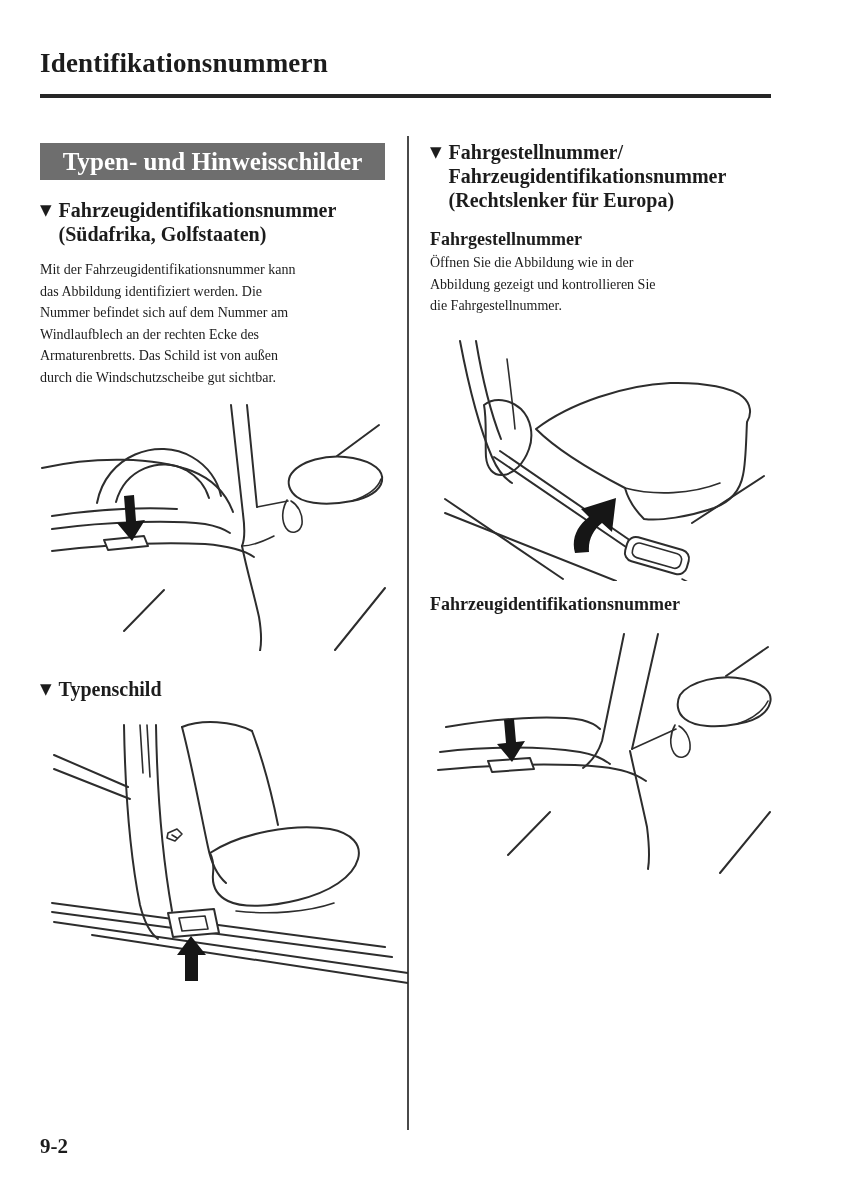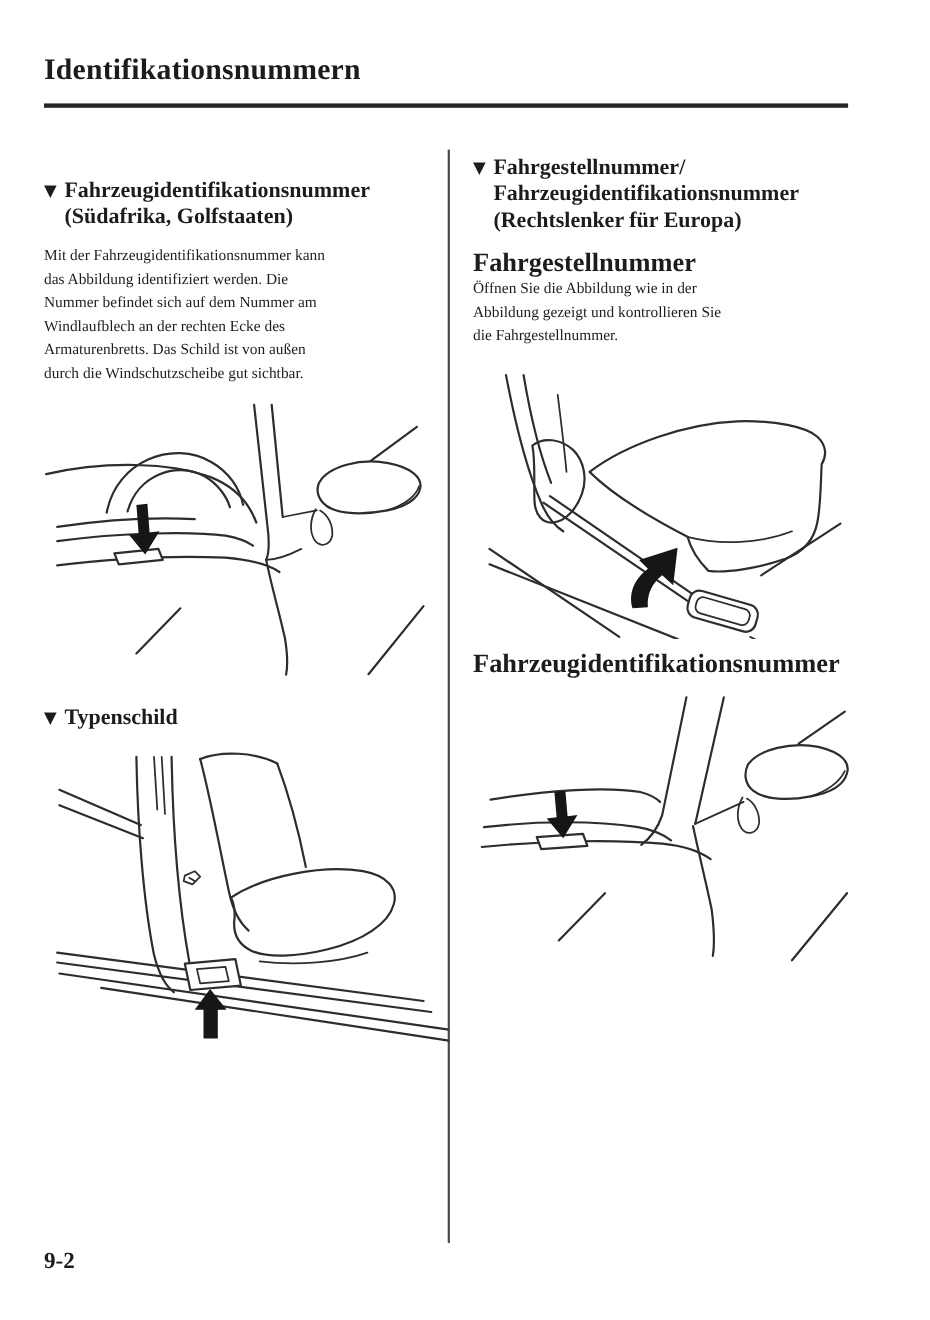--- a/index.html
+++ b/index.html
@@ -19,21 +19,21 @@
     white-space:nowrap;
   }
   .sec-head{display:flex;font-weight:700;font-size:20px;line-height:24px;}
   .sec-head .marker{
     font-family:"DejaVu Sans", sans-serif;font-size:15px;line-height:24px;
     margin-right:7px;flex:0 0 auto;
   }
   .mt18{margin-top:18px;}
   .mt26{margin-top:26px;}
   .body-par{margin-top:13px;font-size:14px;line-height:21.6px;}
-  .subhead{font-weight:700;font-size:24px;line-height:22px;}
+  .subhead{font-weight:700;font-size:18px;line-height:22px;}
   .sub-mt16{margin-top:16px;}
   .sub-mt12{margin-top:12px;}
   .fig{margin:0;padding:0;}
   .fig svg{display:block;}
   .fig1{margin-top:10px;}
   .fig2{margin-top:14px;}
   .fig3{margin-top:16px;}
   .fig4{margin-top:16px;}
   .page-number{position:absolute;left:40px;top:1134px;font-size:21px;font-weight:700;text-align:right;}
   .la{fill:none;stroke:#2d2d2d;stroke-width:2;stroke-linecap:round;stroke-linejoin:round;}
@@ -45,20 +45,21 @@
 <body>
 
 <div class="page">
 
   <div class="title">Identifikationsnummern</div>
   <div class="head-rule"></div>
   <div class="col-divider"></div>
 
   <div class="col col-left">
 
+    <div class="banner">Typen- und Hinweisschilder</div>
 
     <div class="sec-head mt18">
       <span class="marker">▼</span>
       <div>
         <div>Fahrzeugidentifikationsnummer</div>
         <div>(Südafrika, Golfstaaten)</div>
       </div>
     </div>
 
     <div class="body-par">

